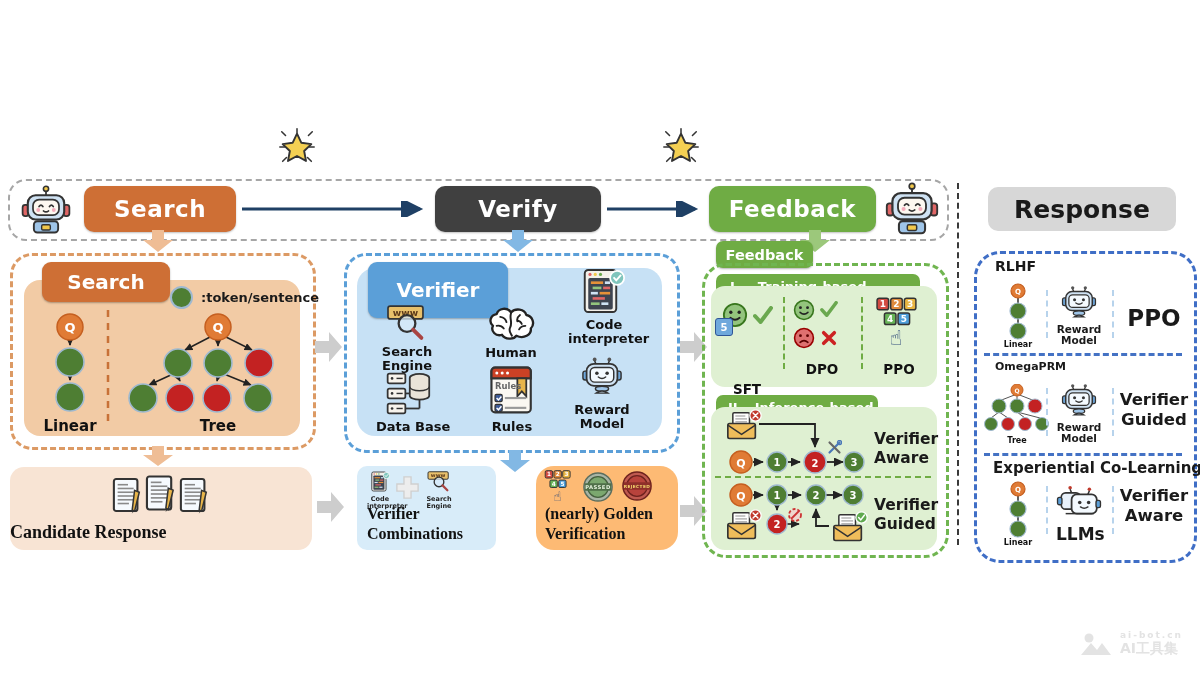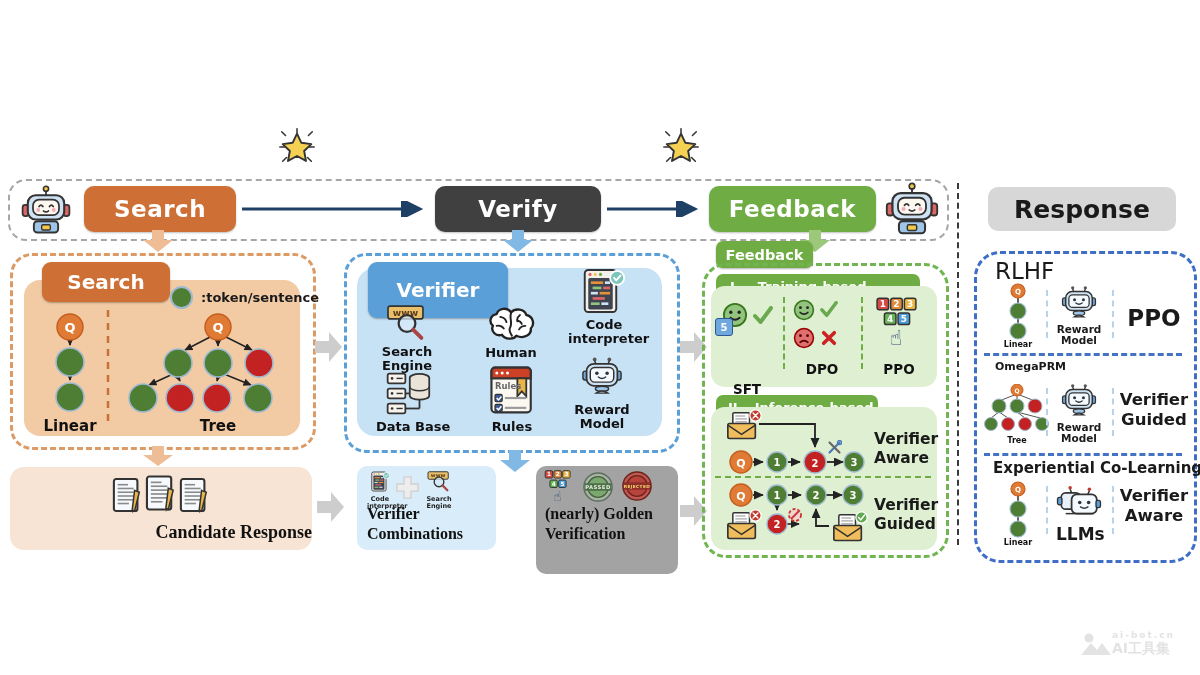--- a/index.html
+++ b/index.html
@@ -346,21 +346,21 @@
 <div class="abs" style="left:10px;top:467px;width:302px;height:83px;background:#F8E4D4;border-radius:14px"></div>
 <svg class="abs" style="left:112px;top:477px" width="32" height="38">
       <use href="#s-doc"></use>
     </svg>
 <svg class="abs" style="left:145px;top:474px" width="33" height="40">
       <use href="#s-doc"></use>
     </svg>
 <svg class="abs" style="left:179px;top:477px" width="32" height="38">
       <use href="#s-doc"></use>
     </svg>
-<div class="abs serif-t" style="left:10px;top:522px;width:302px;text-align:right;font-size:18px">Candidate Response</div>
+<div class="abs serif-t" style="left:10px;top:522px;width:302px;text-align:left;font-size:18px">Candidate Response</div>
 
 <svg class="abs" style="left:315px;top:332px" width="27" height="30">
   <polygon points="0,9 14,9 14,0 27,15 14,30 14,21 0,21" fill="#CDCDCD"></polygon>
     </svg>
 <svg class="abs" style="left:317px;top:492px" width="27" height="30">
   <polygon points="0,9 14,9 14,0 27,15 14,30 14,21 0,21" fill="#CDCDCD"></polygon>
     </svg>
 <svg class="abs" style="left:680px;top:332px" width="27" height="30">
   <polygon points="0,9 14,9 14,0 27,15 14,30 14,21 0,21" fill="#CDCDCD"></polygon>
     </svg>
@@ -425,21 +425,21 @@
       </svg>
   <div class="abs" style="left:66px;top:4px;width:32px;text-align:center">
     <svg width="28" height="22">
           <use href="#s-seng"></use>
         </svg>
     <div class="minilbl">Search Engine</div>
   </div>
   <div class="abs serif-t" style="left:10px;top:38px;width:122px;font-size:16px;line-height:20px">Verifier Combinations</div>
 </div>
 
-<div class="abs" style="left:536px;top:466px;width:142px;height:108px;background:#a3a3a3;border-radius:10px">
+<div class="abs" style="left:536px;top:466px;width:142px;height:84px;background:#fdba74;border-radius:18px">
   <svg class="abs" style="left:8px;top:4px" width="28" height="35">
         <use href="#s-rate"></use>
       </svg>
   <svg class="abs" style="left:47px;top:6px" width="30" height="30">
         <use href="#s-pass"></use>
       </svg>
   <svg class="abs" style="left:86px;top:5px" width="30" height="30">
         <use href="#s-rej"></use>
       </svg>
   <div class="abs serif-t" style="left:9px;top:38px;width:130px;font-size:16px;line-height:20px">(nearly) Golden Verification</div>
@@ -554,21 +554,21 @@
   </g>
 </svg>
 <div class="abs" style="left:874px;top:496px;width:62px;font-size:15.5px;font-weight:bold;line-height:19px">Verifier Guided</div>
 
 <div class="abs" style="left:957px;top:183px;height:362px;border-left:2.5px dashed #3A3A3A"></div>
 <div class="abs ctr" style="left:988px;top:187px;width:188px;height:44px;background:#D7D7D7;border-radius:10px;font-size:25px;font-weight:bold">Response</div>
 <div class="abs" style="left:974px;top:251px;width:217px;height:306px;border:3px dashed #3F6EC6;border-radius:26px"></div>
 <div class="abs" style="left:984px;top:353px;width:198px;border-top:3px dashed #4472C4"></div>
 <div class="abs" style="left:984px;top:453px;width:198px;border-top:3px dashed #4472C4"></div>
 
-<div class="abs" style="left:995px;top:258px;font-size:23px;font-weight:normal">RLHF</div>
+<div class="abs" style="left:995px;top:258px;font-size:14px;font-weight:bold">RLHF</div>
 <svg class="abs" style="left:1000px;top:283px" width="36" height="68" viewBox="0 0 36 68">
   <line x1="18" y1="15" x2="18" y2="20" stroke="#222" stroke-width="1.4"></line>
   <line x1="18" y1="36" x2="18" y2="40" stroke="#222" stroke-width="1.4"></line>
   <circle cx="18" cy="8" r="7" fill="#E07B35" stroke="#C55F20" stroke-width="1.2"></circle>
   <text x="18" y="11" text-anchor="middle" font-size="7" fill="#fff" font-weight="bold">Q</text>
   <circle cx="18" cy="28" r="8" fill="#4E7E33" stroke="#9FB9D0" stroke-width="1.2"></circle>
   <circle cx="18" cy="48" r="8" fill="#4E7E33" stroke="#9FB9D0" stroke-width="1.2"></circle>
   <text x="18" y="64" text-anchor="middle" font-size="8" font-weight="bold" fill="#111">Linear</text>
 </svg>
 <div class="abs exdiv" style="left:1046px;top:290px"></div>
@@ -620,21 +620,21 @@
   <text x="18" y="64" text-anchor="middle" font-size="8" font-weight="bold" fill="#111">Linear</text>
 </svg>
 <div class="abs exdiv" style="left:1046px;top:486px"></div>
 <svg class="abs" style="left:1056px;top:484px" width="46" height="40">
       <use href="#s-llms"></use>
     </svg>
 <div class="abs" style="left:1056px;top:524px;width:46px;font-size:17px;font-weight:bold;">LLMs</div>
 <div class="abs exdiv" style="left:1112px;top:486px"></div>
 <div class="abs ctr" style="left:1116px;top:484px;width:76px;height:44px;font-size:16.5px;font-weight:bold;line-height:20px;text-align:center">Verifier Aware</div>
 
-<div class="abs" style="left:1080px;top:630px;display:flex;align-items:center;gap:0">
+<div class="abs" style="left:1080px;top:630px;display:flex;align-items:center;gap:8px">
   <svg width="32" height="26">
         <use href="#s-logo"></use>
       </svg>
   <div>
     <div style="font-size:9px;font-weight:bold;letter-spacing:2px;color:#E3E3E3">ai-bot.cn</div>
     <div style="font-size:14px;font-weight:bold;color:#E3E3E3">AI工具集</div>
   </div>
 </div>
 
 </div>

